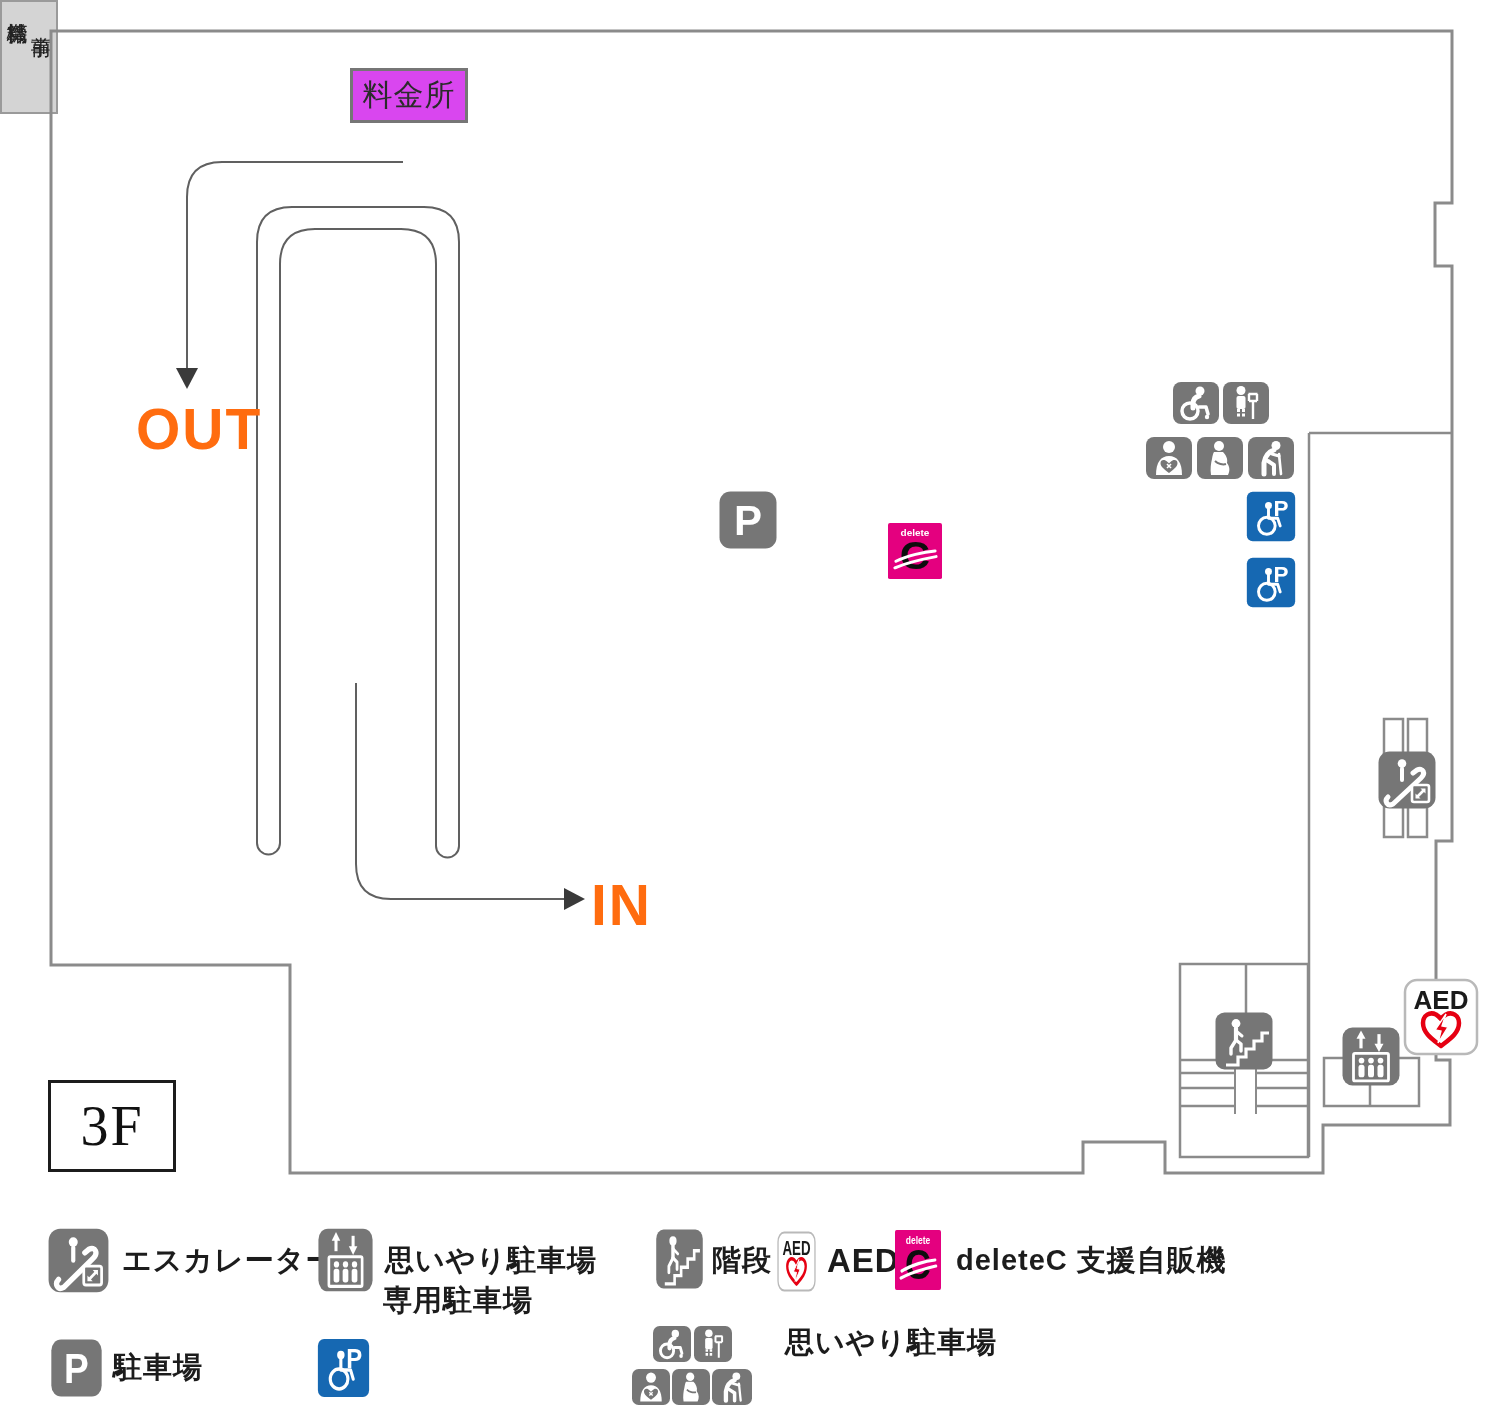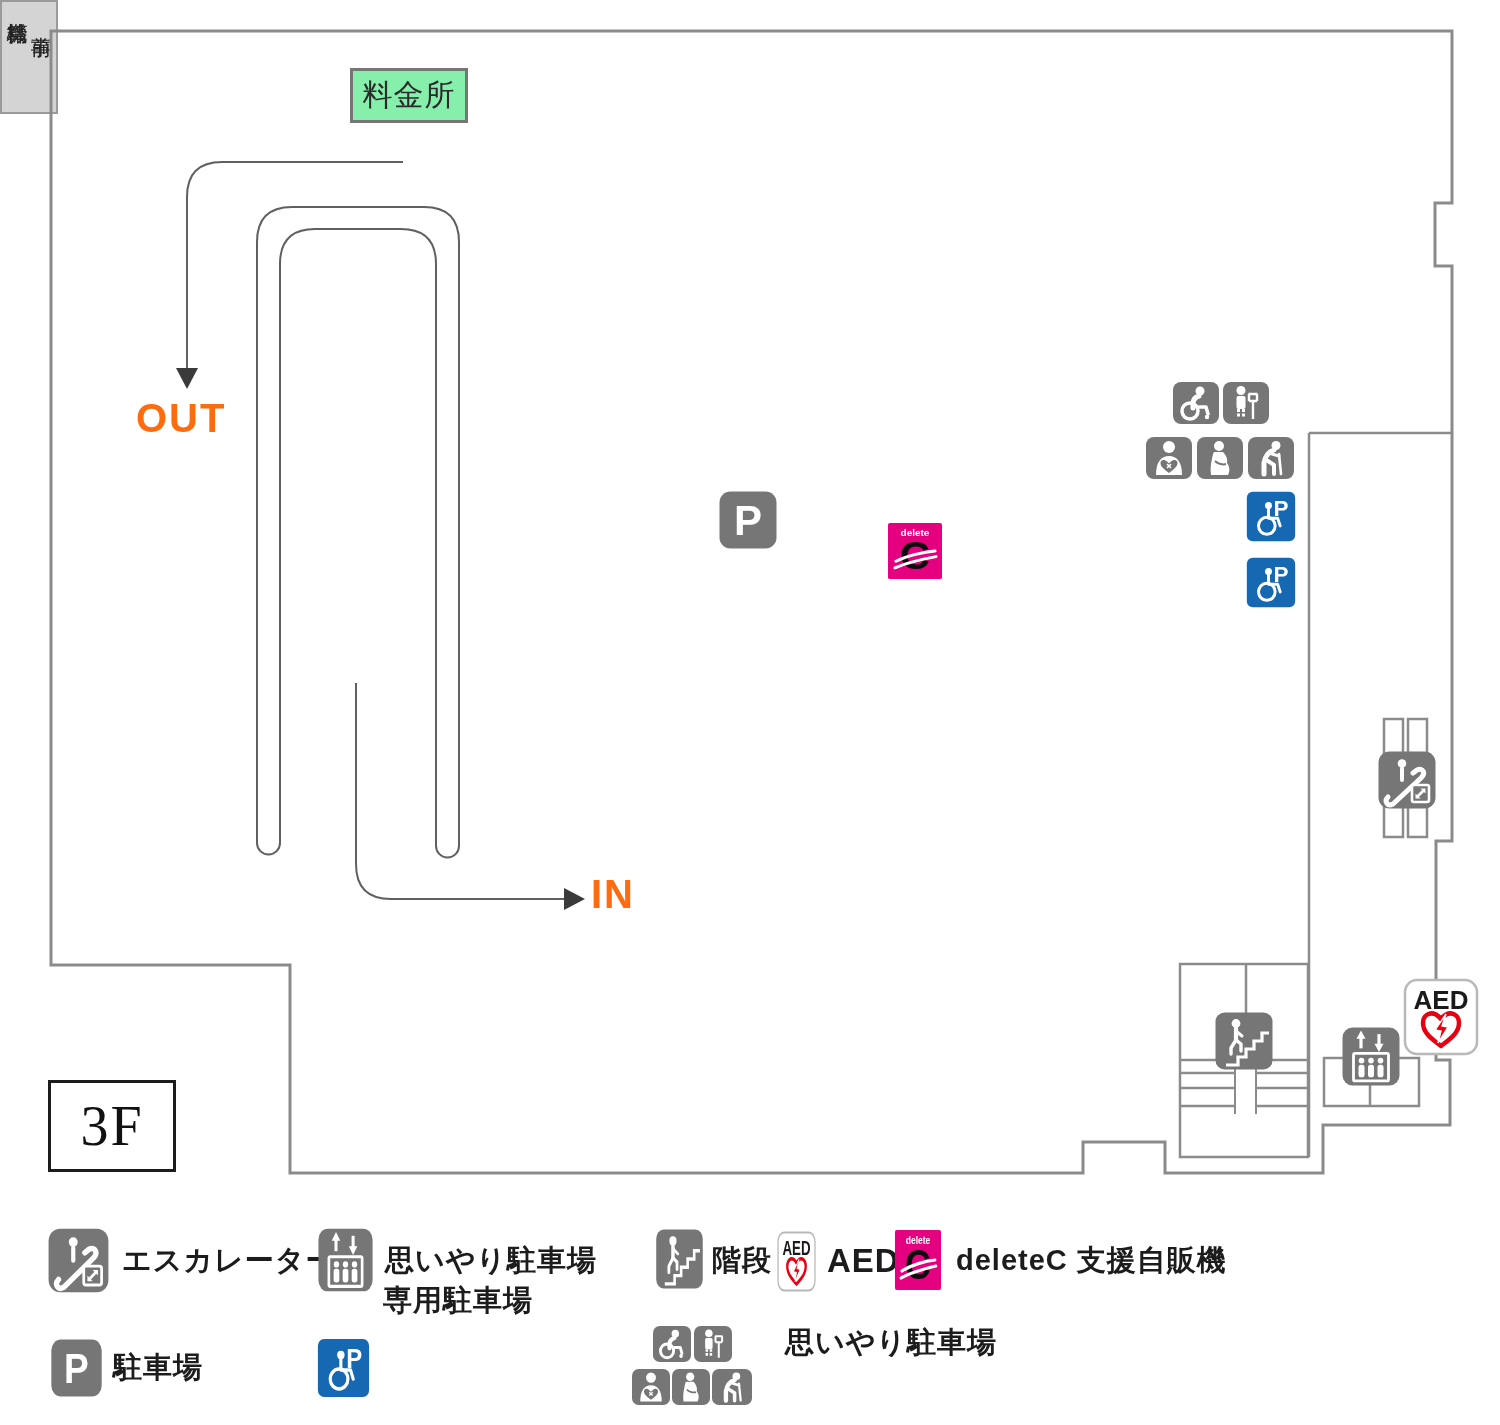--- a/index.html
+++ b/index.html
@@ -1,29 +1,29 @@
 <!DOCTYPE html>
 <html><head>
 <meta charset="utf-8">
 <style>
   html,body{margin:0;padding:0;background:#fff;}
   #stage{position:relative;width:1500px;height:1425px;background:#fff;overflow:hidden;
          font-family:"Liberation Sans","DejaVu Sans",sans-serif;}
   #map-lines{position:absolute;left:0;top:0;}
   .icon{position:absolute;display:block;}
-  .map-label-box{position:absolute;box-sizing:border-box;background:#86efac;
+  .map-label-box{position:absolute;box-sizing:border-box;background:#d946ef;
       display:flex;align-items:center;justify-content:center;color:#2b2b2b;}
   #toll-booth{left:350px;top:68px;width:118px;height:55px;border:3px solid #767676;
       font-size:30px;letter-spacing:1px;}
   #prepay{left:1310px;top:613px;width:54px;height:106px;border:2px solid #9a9a9a;
       background:#D4D4D4;display:flex;flex-direction:row;align-items:flex-start;
       justify-content:center;padding-top:4px;}
   #prepay span{writing-mode:vertical-rl;font-size:21px;line-height:1.15;color:#222;}
   #prepay .col-right{padding-top:14px;}
-  .dir-label{position:absolute;color:#FF6C0F;font-size:40px;font-weight:600;letter-spacing:2px;}
+  .dir-label{position:absolute;color:#FF6C0F;font-size:57px;font-weight:600;letter-spacing:2px;}
   #out-label{left:136px;top:396px;}
   #in-label{left:591px;top:872px;}
   #floor-box{left:48px;top:1080px;width:128px;height:92px;background:#fff;
       border:3px solid #1c1c1c;color:#111;font-size:56px;font-weight:500;letter-spacing:2px;font-family:Liberation Serif, serif;}
   .legend-label{position:absolute;transform:translateY(-50%);white-space:nowrap;
       color:#1c1c1c;font-size:29px;font-weight:600;letter-spacing:1px;}
   .legend-label.latin{font-size:33px;font-weight:700;}
 </style>
 </head>
 <body>

